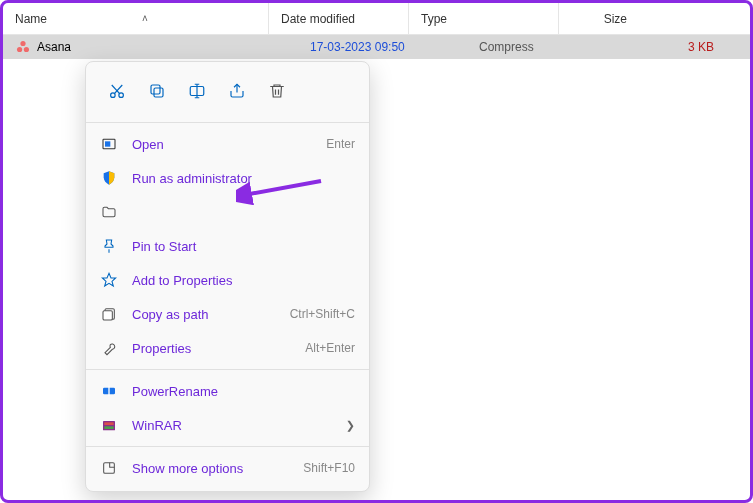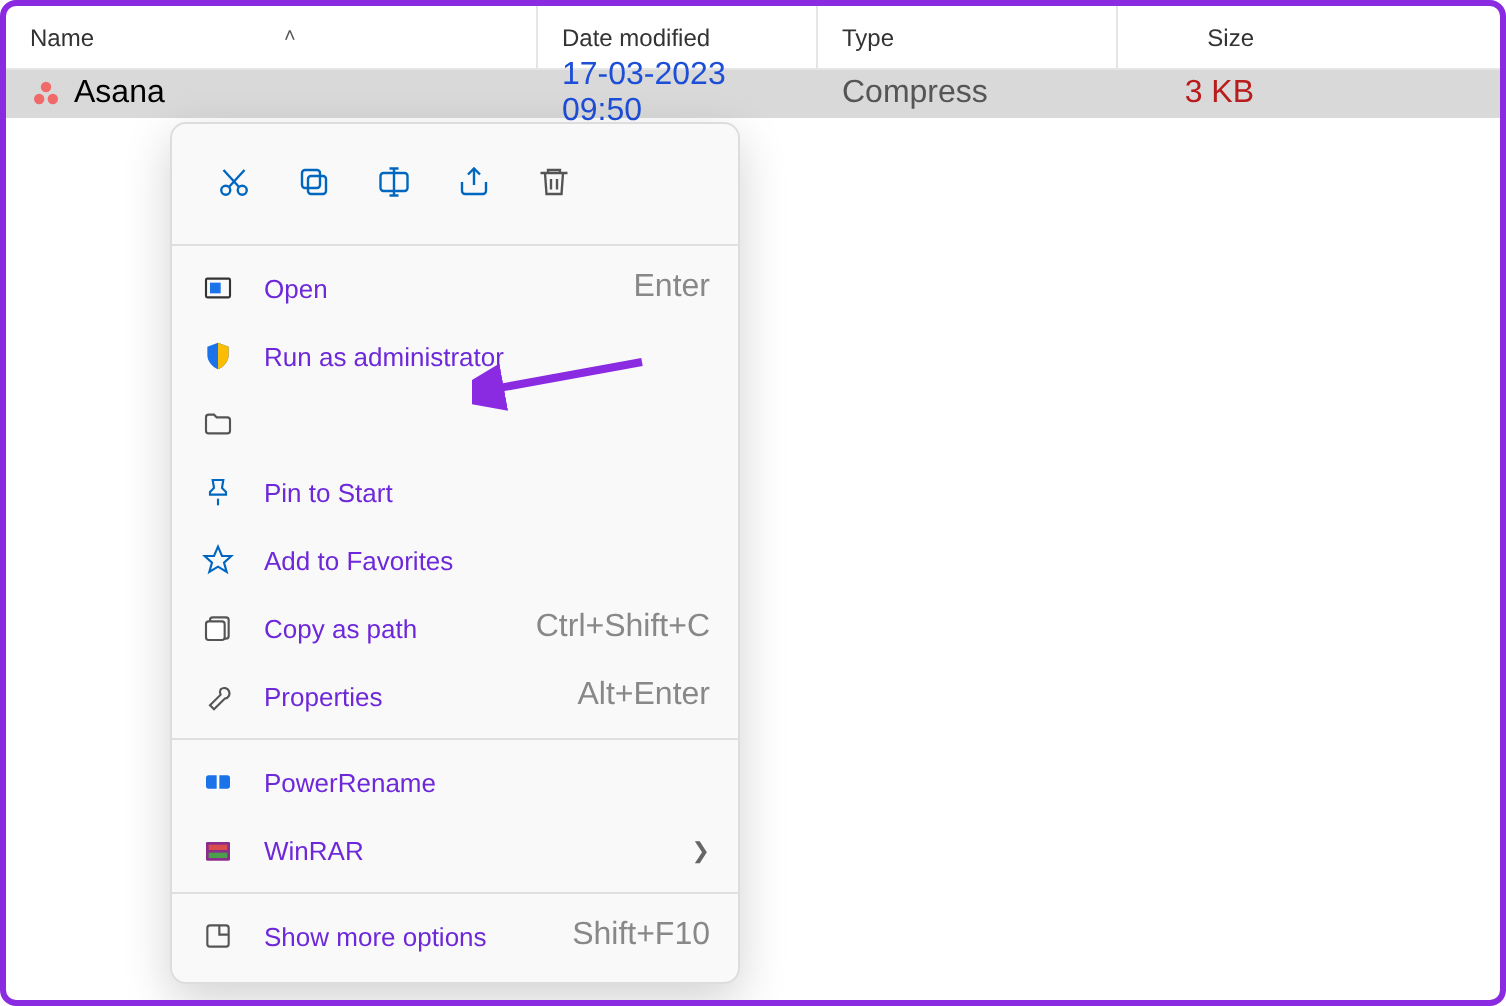--- a/index.html
+++ b/index.html
@@ -6,35 +6,35 @@
     body { width: 753px; height: 503px; border: 3px solid #8a2be2; border-radius: 8px; background: #fff; position: relative; overflow: hidden; }
     
     .header-row { display: flex; border-bottom: 1px solid #e5e5e5; height: 32px; align-items: flex-start; font-size: 12px; color: #333; }
     .col { padding: 0 12px; display: flex; align-items: center; height: 100%; border-right: 1px solid #e5e5e5; }
     .col-name { width: 266px; }
     .col-date { width: 140px; }
     .col-type { width: 150px; }
     .col-size { width: 80px; justify-content: flex-end; border-right: none; }
     .sort-arrow { margin-left: 95px; font-size: 10px; color: #555; }
     
-    .file-row { display: flex; height: 24px; align-items: center; font-size: 16px; background: #d9d9d9; }
+    .file-row { display: flex; height: 24px; align-items: center; font-size: 12px; background: #d9d9d9; gap: 29px; }
     .file-row .col { border-right: none; }
     .file-icon { width: 16px; height: 16px; margin-right: 6px; display: inline-flex; }
     
     .context-menu { position: absolute; left: 82px; top: 58px; width: 285px; background: #f9f9f9; border: 1px solid #ddd; border-radius: 8px; box-shadow: 0 8px 24px rgba(0,0,0,0.18); padding: 6px 0; font-size: 13px; }
     
     .toolbar { display: flex; padding: 6px 14px 10px; gap: 6px; }
     .toolbar-btn { width: 34px; height: 34px; display: flex; align-items: center; justify-content: center; border-radius: 4px; cursor: pointer; }
     
     .menu-separator { height: 1px; background: #e0e0e0; margin: 4px 0; }
     
     .menu-item { display: flex; align-items: center; padding: 8px 14px; cursor: pointer; position: relative; }
     .menu-icon { width: 18px; height: 18px; margin-right: 14px; display: inline-flex; align-items: center; justify-content: center; flex-shrink: 0; }
     .menu-label { flex: 1; color: #6d28d9; }
-    .menu-shortcut { color: #888; font-size: 16px; }
+    .menu-shortcut { color: #888; font-size: 12px; }
     .menu-chevron { color: #666; font-size: 11px; margin-left: 8px; }
     
     .arrow { position: absolute; left: 233px; top: 174px; pointer-events: none; }
     
     svg { display: block; }
   </style>
 </head>
 <body>
 
 <div class="header-row">
@@ -156,21 +156,21 @@
       </span>
     <span class="menu-label">Pin to Start</span>
   </div>
 
   <div class="menu-item">
     <span class="menu-icon">
         <svg width="16" height="16" viewBox="0 0 24 24" fill="none" stroke="#0067c0" stroke-width="1.6">
           <polygon points="12,2 15,9 22,9 16.5,14 18.5,21 12,17 5.5,21 7.5,14 2,9 9,9"></polygon>
         </svg>
       </span>
-    <span class="menu-label">Add to Favorites</span>
+    <span class="menu-label">Add to Properties</span>
   </div>
 
 
   <div class="menu-item">
     <span class="menu-icon">
         <svg width="16" height="16" viewBox="0 0 24 24" fill="none" stroke="#555" stroke-width="1.6">
           <rect x="6" y="4" width="14" height="16" rx="2"></rect>
           <rect x="3" y="7" width="14" height="14" rx="2" fill="#fff"></rect>
         </svg>
       </span>

